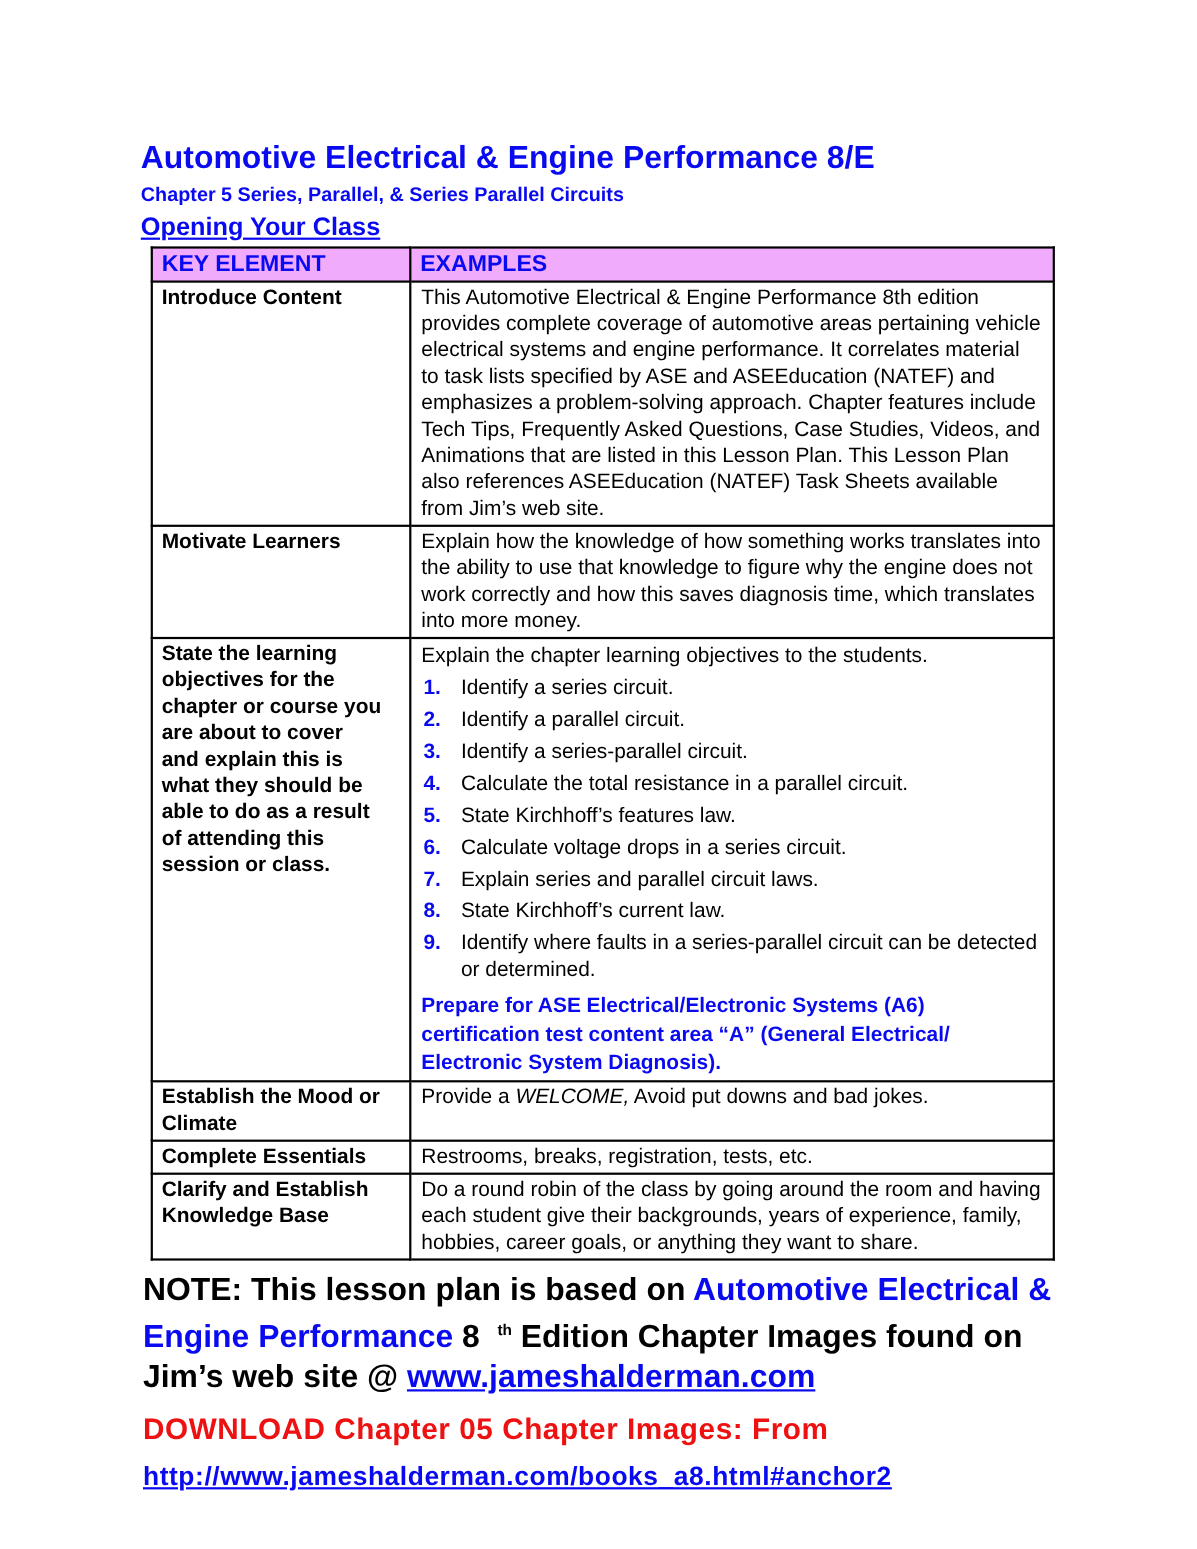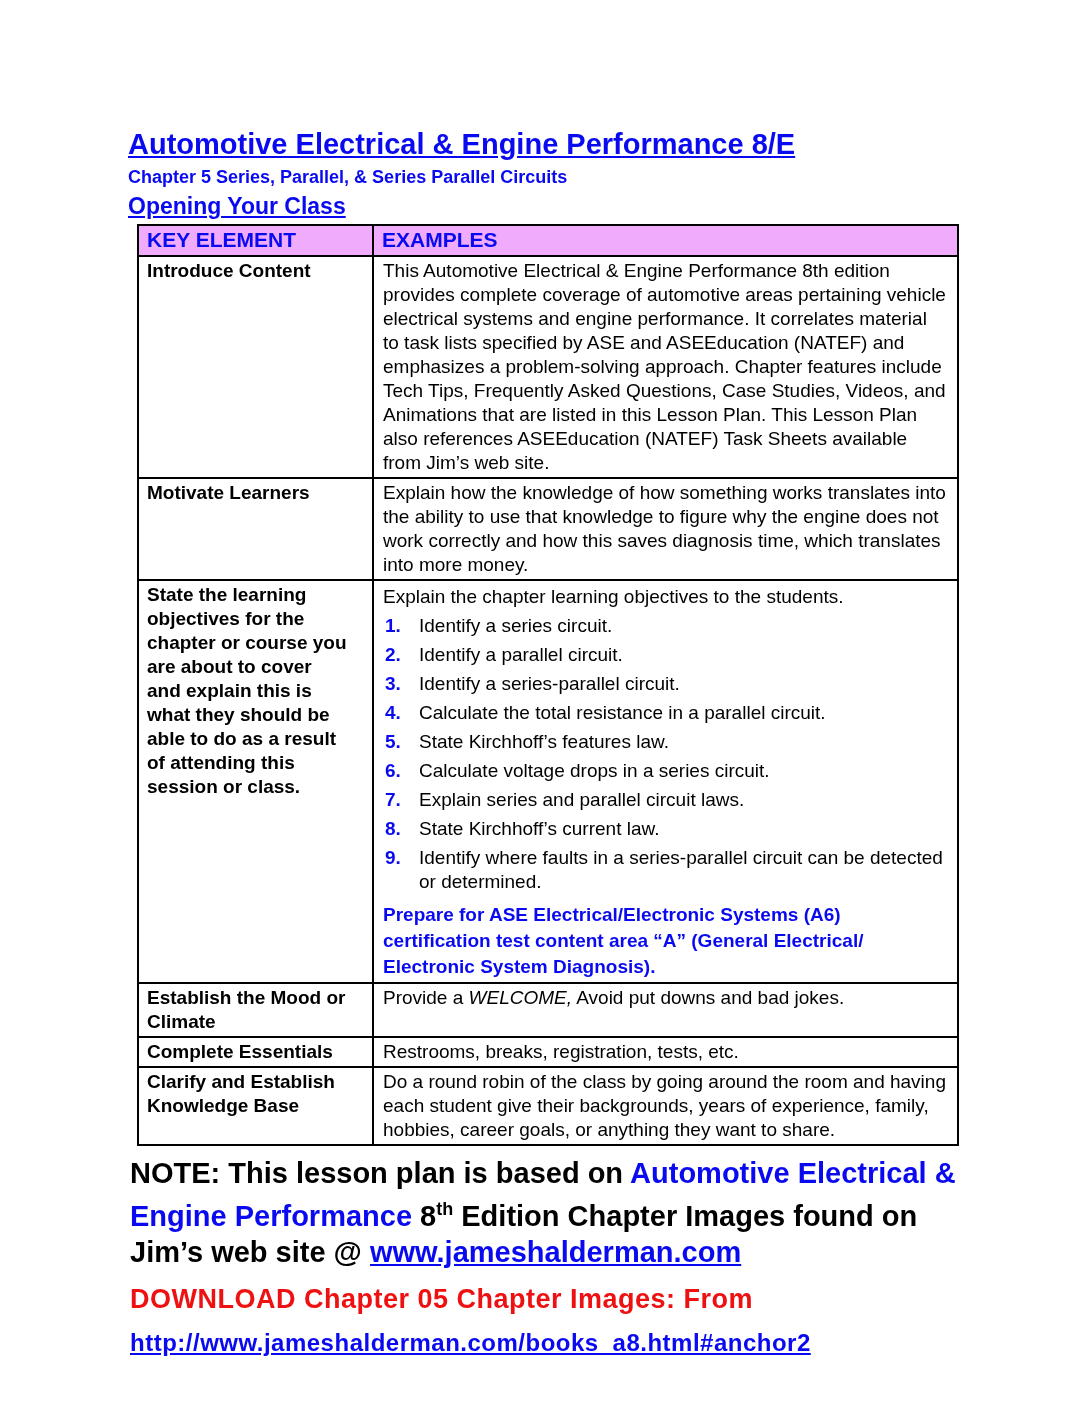--- a/index.html
+++ b/index.html
@@ -12,21 +12,21 @@
     overflow: hidden;
   }
   .page {
     position: absolute;
     left: 128px; top: 126px;
     width: 840px;
   }
   .t-blue { color: #0a0af0; }
   h1.doc-title {
     font-size: 29px; font-weight: bold; color: #0a0af0;
-    line-height: 36px; letter-spacing: 0px; text-decoration: underline;
+    line-height: 36px; letter-spacing: 0px;
   }
   h2.doc-subtitle {
     font-size: 18px; font-weight: bold; color: #0a0af0;
     line-height: 30px;
   }
   h3.doc-section {
     font-size: 23px; font-weight: bold; color: #0a0af0;
     line-height: 28px; text-decoration: underline;
     margin-bottom: 4px; display: inline-block;
   }
@@ -78,21 +78,21 @@
     color: #0a0af0; font-weight: bold;
     margin-top: 8px;
     line-height: 26px;
   }
   .footer { margin-top: 9px; margin-left: 2px; }
   p.note-line {
     font-size: 29px; font-weight: bold;
     line-height: 36px;
     width: 840px;
   }
-  p.note-line sup { font-size: 18px; }
+  p.note-line sup { font-size: 14px; margin-left: 16px; }
   .inline-link {
     color: #0a0af0; text-decoration: underline; cursor: pointer;
   }
   p.download-line {
     margin-top: 14px;
     font-size: 27px; font-weight: bold;
     color: #ee1111;
     letter-spacing: 0.5px;
   }
   p.biglink-line {

